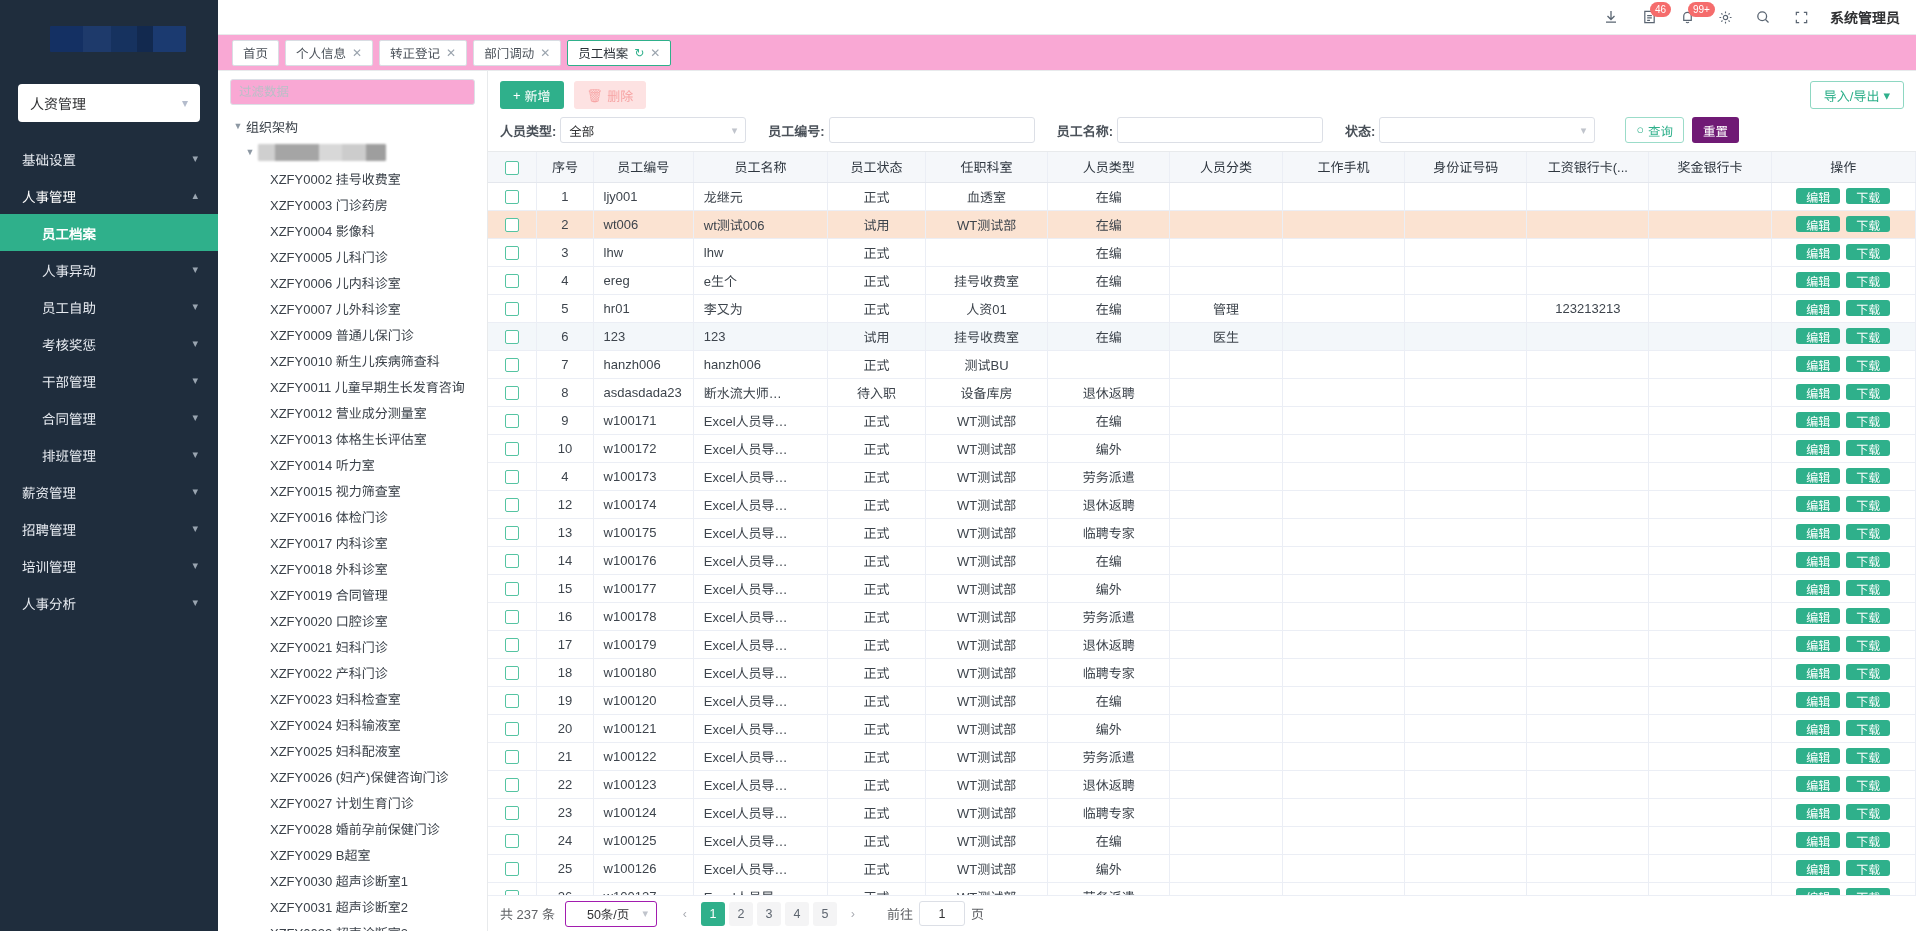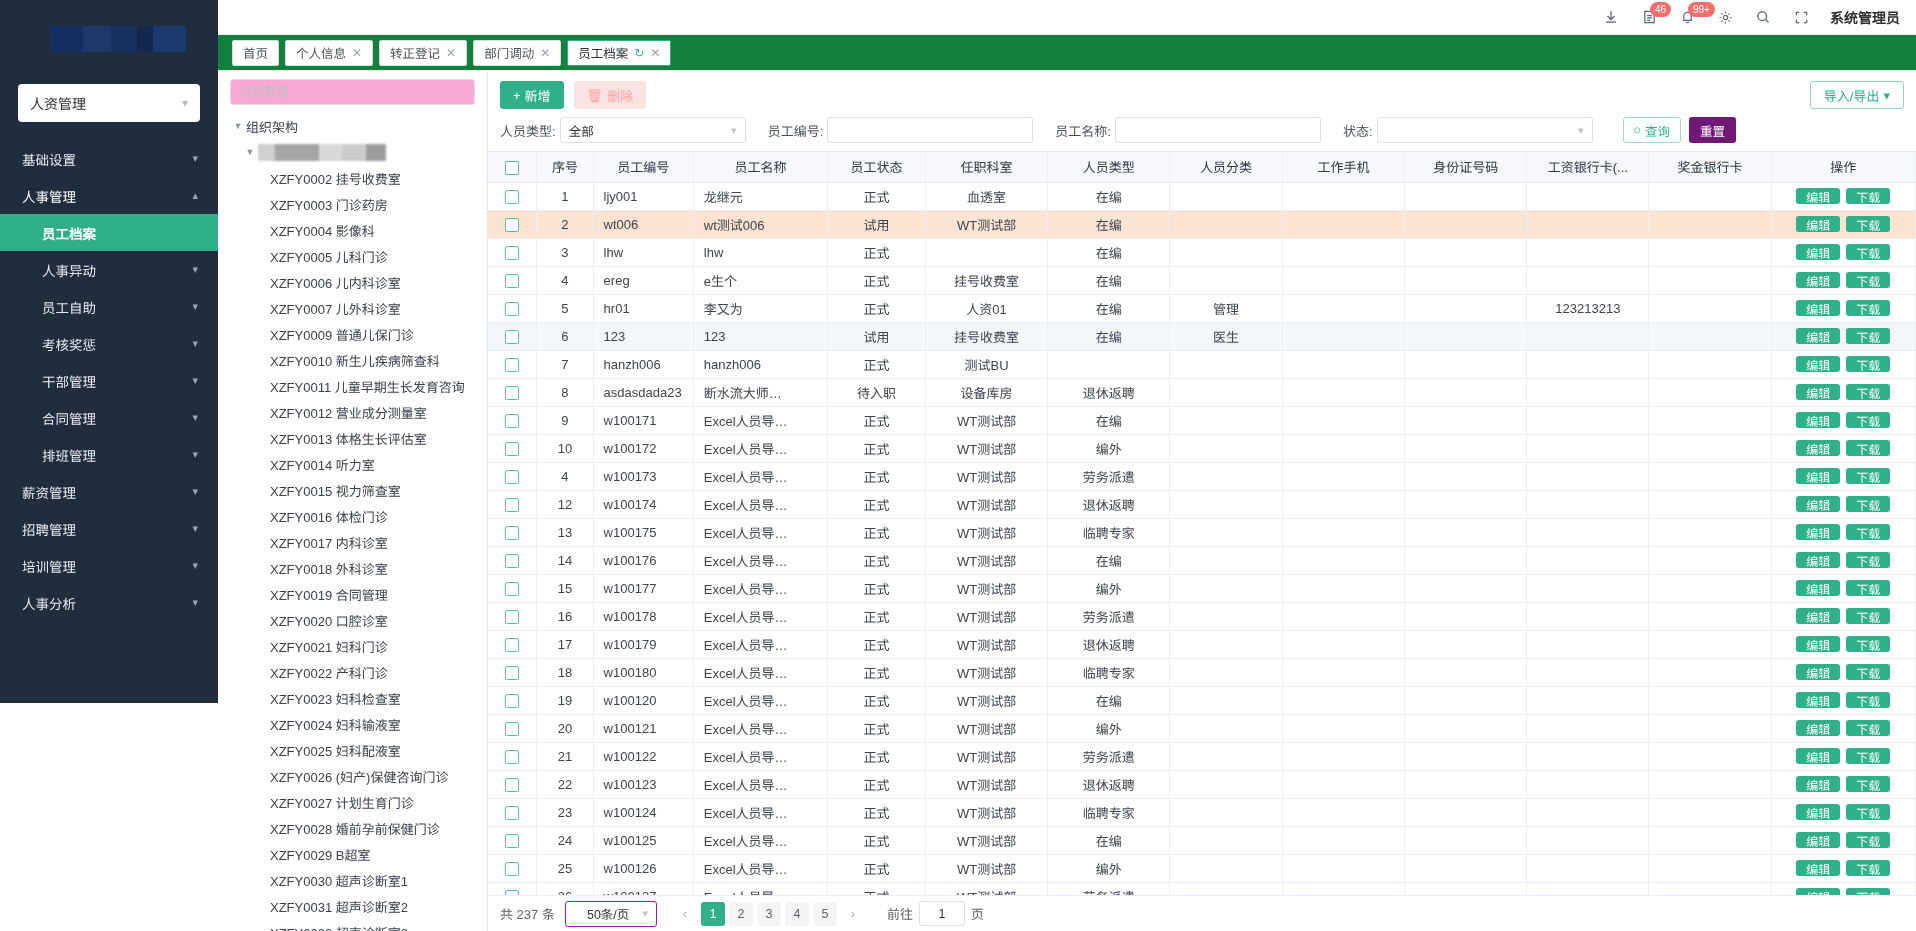--- a/index.html
+++ b/index.html
@@ -7,21 +7,21 @@
   html, body {
     width: 1916px; height: 931px;
     font-family: "Liberation Sans", "DejaVu Sans", sans-serif;
     font-size: 13px; color: #303133; background: #fff;
     overflow: hidden;
   }
   .app { display: flex; width: 1916px; height: 931px; }
 
   
   .sidebar {
-    width: 218px; flex: 0 0 218px; height: 703px;
+    width: 218px; flex: 0 0 218px; height: 931px;
     background: #1f2d3d; display: flex; flex-direction: column;
     overflow: hidden;
   }
   .logo-area { height: 78px; display: flex; align-items: center; justify-content: center; }
   .logo-redacted {
     width: 136px; height: 26px; margin-left: 18px;
     background: linear-gradient(90deg,#143063 0%,#143063 24%,#1e3a6b 24%,#1e3a6b 45%,#16325f 45%,#16325f 64%,#12294f 64%,#12294f 76%,#1b3a70 76%,#1b3a70 100%);
     border-radius: 1px; filter: blur(0.6px);
   }
   .dept-select {
@@ -61,21 +61,21 @@
   .tb-badge {
     position: absolute; top: 2px; left: 20px;
     background: #f56c6c; color: #fff; border-radius: 9px;
     font-size: 10px; line-height: 15px; height: 15px; padding: 0 5px;
     min-width: 18px; text-align: center; font-family: "Liberation Sans", sans-serif;
   }
   .tb-user { margin-left: 10px; font-size: 14px; color: #303133; font-weight: bold; cursor: pointer; }
 
   
   .tabs-bar {
-    height: 36px; background: #15803d; display: flex; align-items: center;
+    height: 36px; background: #f9a8d4; display: flex; align-items: center;
     padding-left: 14px; border-bottom: 1px solid #e8eaec; flex: 0 0 36px; gap: 6px;
   }
   .tab {
     height: 26px; padding: 0 10px; display: flex; align-items: center; gap: 6px;
     border: 1px solid #d9dde3; font-size: 12.5px; color: #4a5159;
     background: #fff; cursor: pointer; border-radius: 2px; white-space: nowrap;
   }
   .tab .x { color: #9aa3ad; font-size: 12px; }
   .tab .rf { color: #2fb08b; font-size: 12px; }
   .tab.active { border-color: #2fb08b; color: #2a2f36; }
@@ -116,21 +116,21 @@
          font-family: "Liberation Sans", sans-serif; height: 28px; padding: 0 13px;
          display: inline-flex; align-items: center; gap: 4px; }
   .btn-add { background: #2fb08b; color: #fff; }
   .btn-del { background: #fde2e2; color: #f7a5a5; cursor: default; }
   .btn-io { background: #fff; color: #2fb08b; border: 1px solid #8ed7c2; margin-left: auto; }
   .btn-query { background: #fff; color: #2fb08b; border: 1px solid #9bdcc9; height: 26px; padding: 0 10px; font-size: 12.5px; }
   .btn-reset { background: #701a75; color: #fff; height: 26px; padding: 0 11px; font-size: 12.5px; }
 
   .filter-row { display: flex; align-items: center; padding: 4px 12px 8px 12px; gap: 0; }
   .fgroup { display: flex; align-items: center; gap: 4px; margin-right: 22px; }
-  .flabel { font-size: 13px; color: #4a5159; white-space: nowrap; }
+  .flabel { font-size: 13px; color: #4a5159; white-space: nowrap; font-weight: bold; }
   .finput {
     height: 26px; border: 1px solid #dcdfe6; border-radius: 3px;
     padding: 0 8px; font-size: 12.5px; color: #303133; outline: none; background: #fff;
     font-family: "Liberation Sans", sans-serif;
   }
   .fselect {
     height: 26px; border: 1px solid #dcdfe6; border-radius: 3px;
     padding: 0 8px; font-size: 12.5px; color: #303133;
     display: flex; align-items: center; background: #fff; cursor: pointer;
   }

